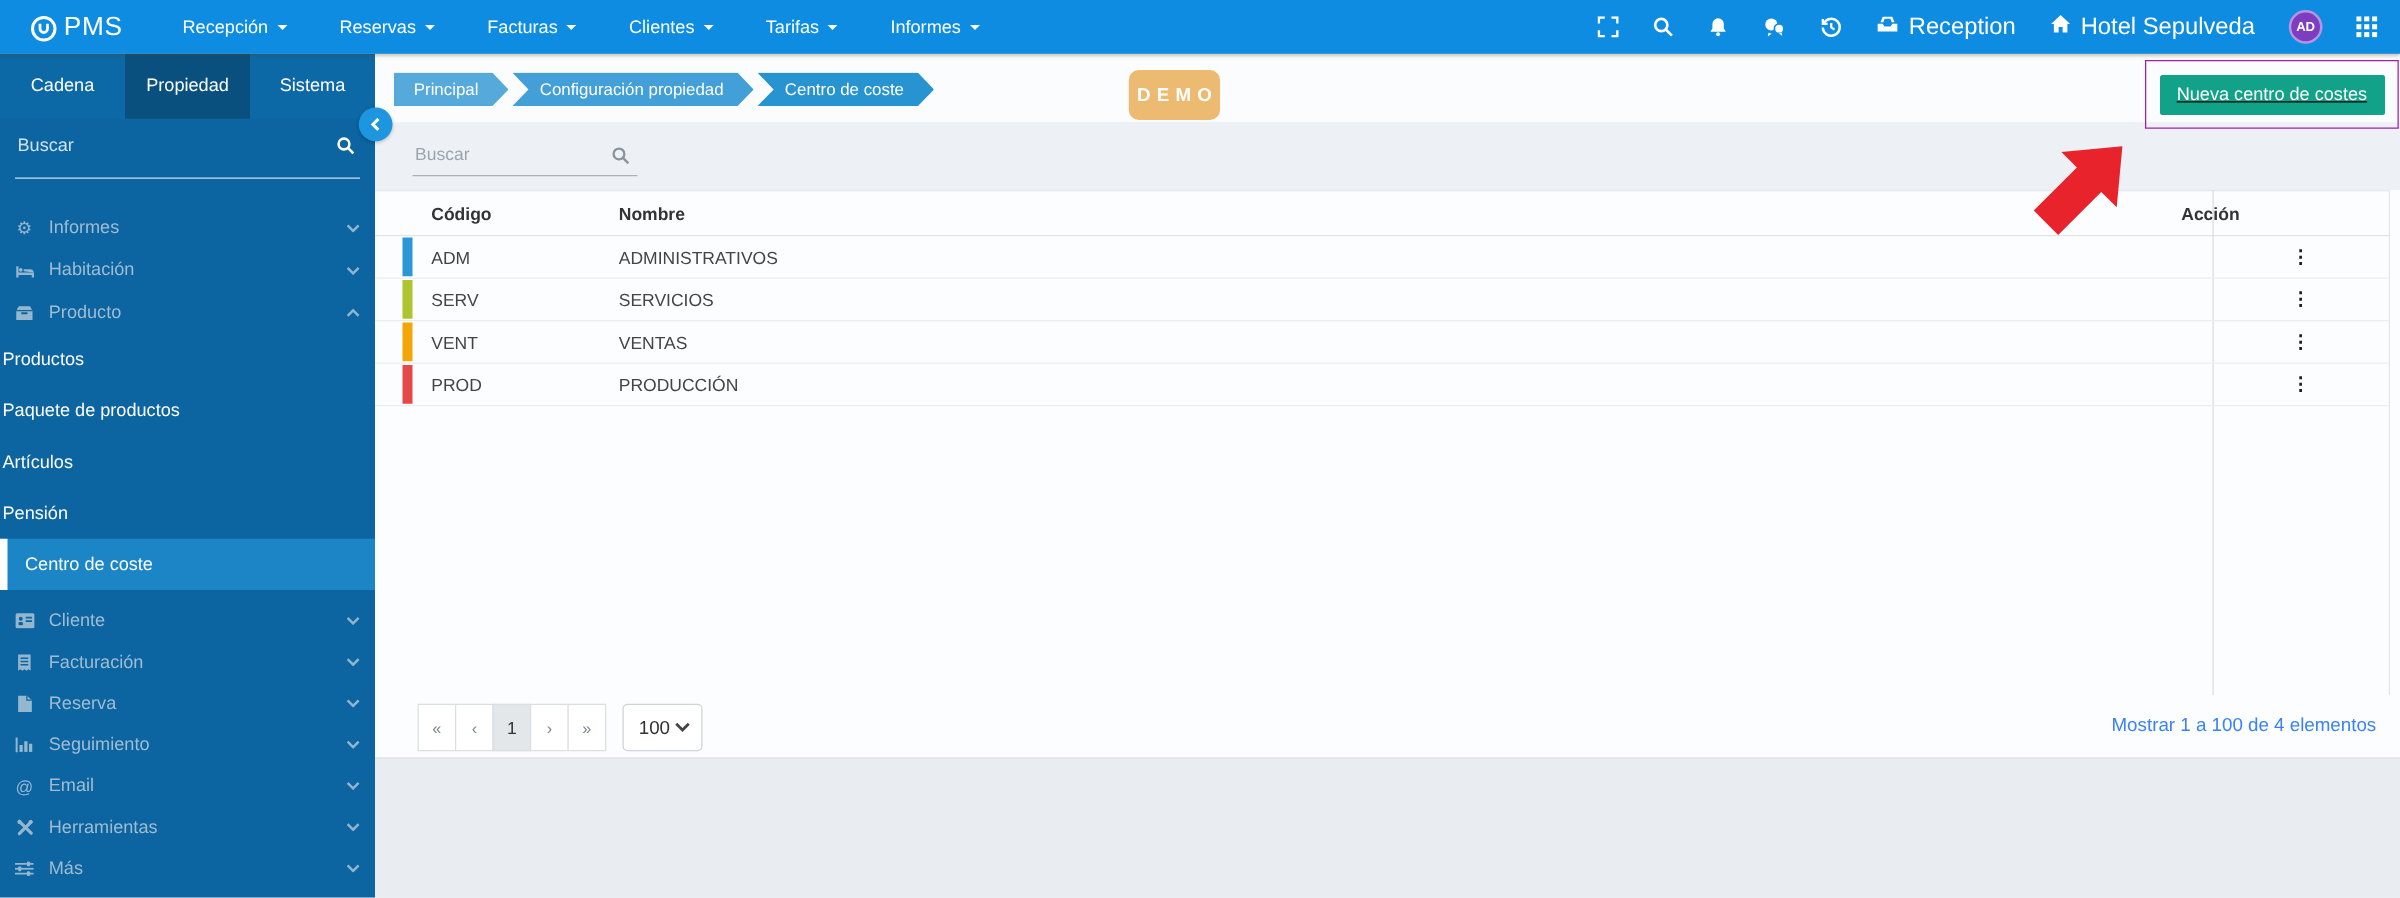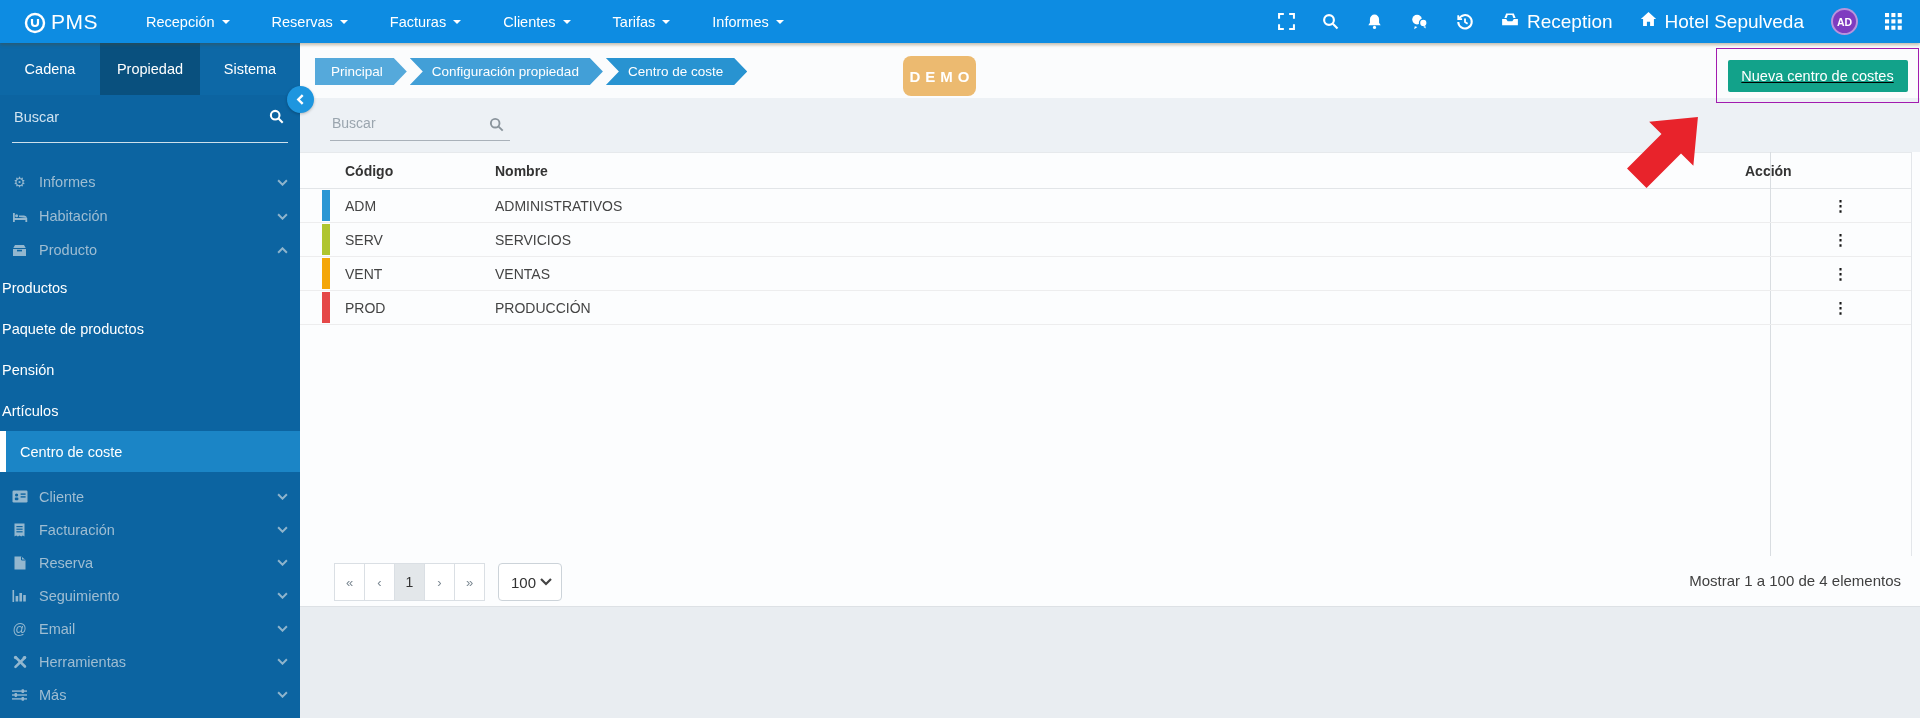--- a/index.html
+++ b/index.html
@@ -83,21 +83,21 @@
 
   
   .pager-row { position:absolute; left:0; top:408px; width:1611px; height:46px; }
   .pager { position:absolute; left:35px; top:3px; display:flex; }
   .pg-btn { width:31px; height:38px; border:1px solid #dadfe4; background:#fff; margin-left:-1px; display:flex; align-items:center; justify-content:center;
             color:#7a8791; font-size:13px; cursor:pointer; }
   .pg-btn.num { font-size:14px; }
   .pg-btn.active { background:#e3e7ea; color:#333; }
   .page-size { position:absolute; left:198px; top:3px; width:64px; height:38px; border:1px solid #ccd3d9; border-radius:4px; background:#fff;
                display:flex; align-items:center; justify-content:space-between; padding:0 9px 0 12px; font-size:15px; color:#333; cursor:pointer; }
-  .pager-summary { position:absolute; right:10px; top:12px; font-size:15px; color:#404040; }
+  .pager-summary { position:absolute; right:10px; top:12px; font-size:15px; color:#3b82f6; }
 
   .bottom-area { position:absolute; left:0; top:563px; width:1620px; height:112px; background:#e9edf1; border-top:1px solid #dde1e5; }
 
   svg { display:block; }
 </style>
 </head>
 <body>
 
 <div class="topnav">
   <div class="logo">
@@ -258,22 +258,22 @@
           <svg width="11" height="7" viewBox="0 0 10 6" fill="none" stroke="#8fb4cc" stroke-width="1.8">
             <path d="M1 5l4-4 4 4"></path>
           </svg>
         </span>
     </div>
   </div>
 
   <div>
     <div class="sub-item">Productos</div>
     <div class="sub-item">Paquete de productos</div>
+    <div class="sub-item">Artículos</div>
     <div class="sub-item">Pensión</div>
-    <div class="sub-item">Artículos</div>
     <div class="sub-item active">Centro de coste</div>
   </div>
 
   <div class="grp2">
     <div class="s-item">
       <span class="ico">
           <svg width="16" height="13" viewBox="0 0 16 13" fill="#93b7cf">
             <rect x="0.5" y="0.5" width="15" height="12" rx="1.2"></rect>
             <circle cx="4.6" cy="5" r="1.6" fill="#0c64a1"></circle>
             <rect x="2.8" y="7.6" width="3.6" height="2.6" rx="1" fill="#0c64a1"></rect>

